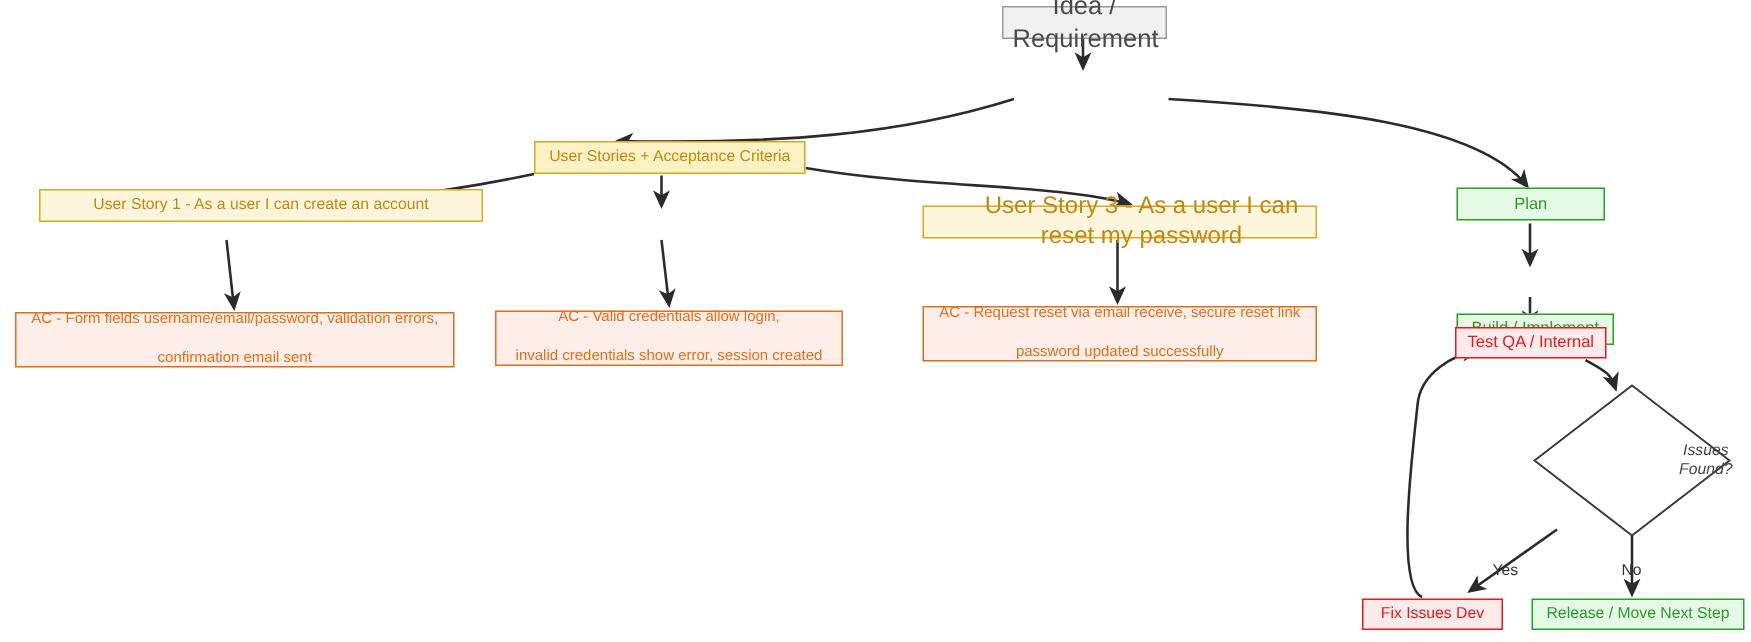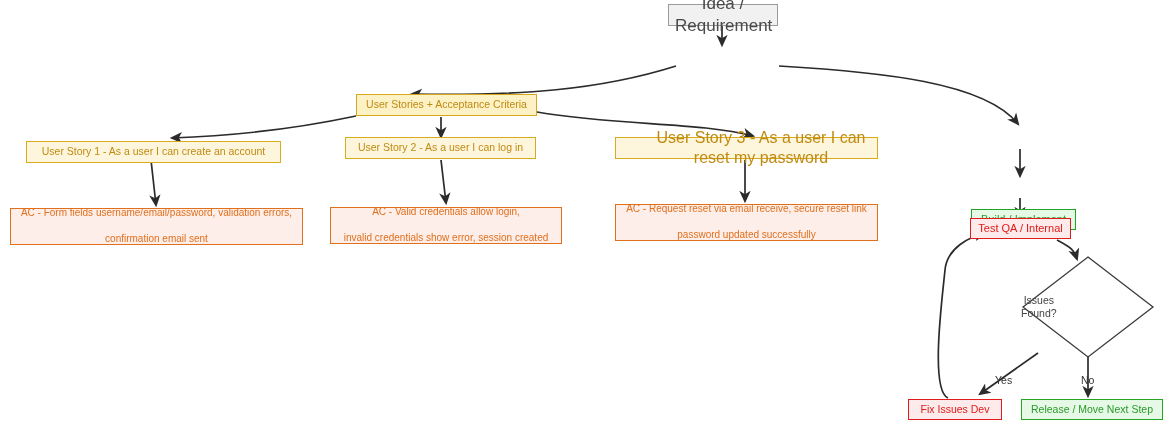--- a/index.html
+++ b/index.html
@@ -16,22 +16,22 @@
   .n-idea   {background:#f1f1f1;border-color:#9a9a9a;color:#4a4a4a;}
   .n-prd    {background:#dbeeff;border-color:#1e8fe1;color:#1671c4;border-width:2px;}
   .n-stories{background:#fdf1c6;border-color:#d4a81a;color:#c08a10;}
   .n-story  {background:#fdf6dd;border-color:#d9ab1e;color:#c08a10;}
   .n-ac     {background:#fdeeea;border-color:#e0701c;color:#e0701c;}
   .n-green  {background:#e6f9e6;border-color:#23a423;color:#2a9a2a;}
   .n-red    {background:#fdeaea;border-color:#e01b1b;color:#e01b1b;}
 
   .diamond{position:absolute;}
   .diamond .dlabel{position:absolute;left:0;top:0;width:100%;height:100%;
-     display:flex;align-items:center;justify-content:flex-start;text-align:center;
-     color:#444;line-height:1.25;}
+     display:flex;align-items:center;justify-content:flex-end;text-align:center;
+     color:#444;line-height:1.25;font-style:italic;}
 
   .edge-label{position:absolute;color:#333;background:transparent;}
 </style>
 </head>
 <body>
 
 <div id="stage">
 
   <svg id="edges" viewBox="0 0 1167 428">
     <defs>
@@ -75,27 +75,24 @@
 
   <div class="node n-idea" style="left:668px;top:4px;width:110px;height:22px;font-size:17px;">
     <span>Idea / Requirement</span>
   </div>
 
 
   <div class="node n-stories" style="left:356px;top:94px;width:181px;height:22px;font-size:10.5px;">
     <span>User Stories + Acceptance Criteria</span>
   </div>
 
-  <div class="node n-story" style="left:26px;top:141px;width:255px;height:22px;font-size:10.5px;">
+  <div class="node n-story" style="left:26px;top:126px;width:296px;height:22px;font-size:10.5px;">
     <span>User Story 1 - As a user I can create an account</span>
   </div>
 
-  <div class="node n-story" style="left:345px;top:137px;width:191px;height:22px;font-size:10.5px;">
-    <span>User Story 2 - As a user I can log in</span>
-  </div>
 
   <div class="node n-story" style="left:615px;top:137px;width:263px;height:22px;font-size:16px;padding-left:35px;">
     <span>User Story 3 - As a user I can reset my password</span>
   </div>
 
   <div class="node n-ac" style="left:10px;top:208px;width:293px;height:37px;font-size:10px;">
     <span>
       <span>AC - Form fields username/email/password, validation errors,</span><br>
       <span>confirmation email sent</span>
     </span>
@@ -108,20 +105,23 @@
     </span>
   </div>
 
   <div class="node n-ac" style="left:615px;top:204px;width:263px;height:37px;font-size:10px;">
     <span>
       <span>AC - Request reset via email receive, secure reset link</span><br>
       <span>password updated successfully</span>
     </span>
   </div>
 
+  <div class="node n-green" style="left:971px;top:125px;width:99px;height:22px;font-size:11px;">
+    <span>Plan</span>
+  </div>
 
   <div class="node n-green" style="left:971px;top:193px;width:105px;height:21px;font-size:11px;margin-top:16px;">
     <span>Build / Implement</span>
   </div>
 
   <div class="node n-red" style="left:970px;top:218px;width:101px;height:21px;font-size:11px;">
     <span>Test QA / Internal</span>
   </div>
 
   <div class="diamond" style="left:1021px;top:255px;width:134px;height:104px;">

